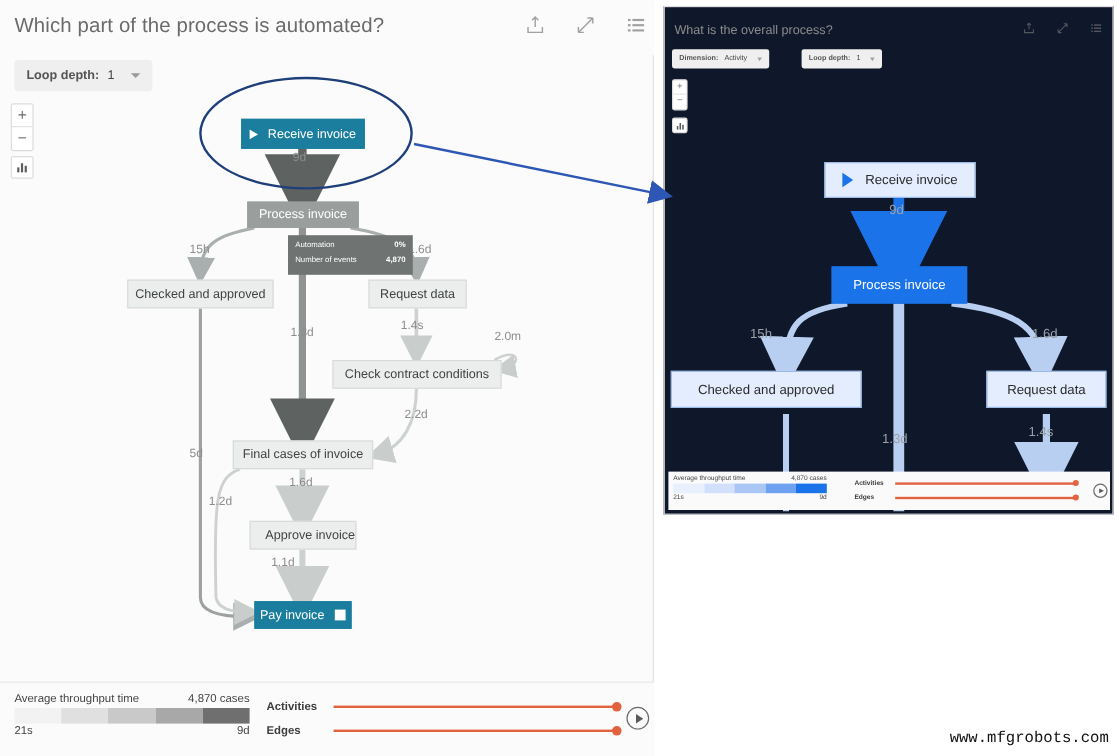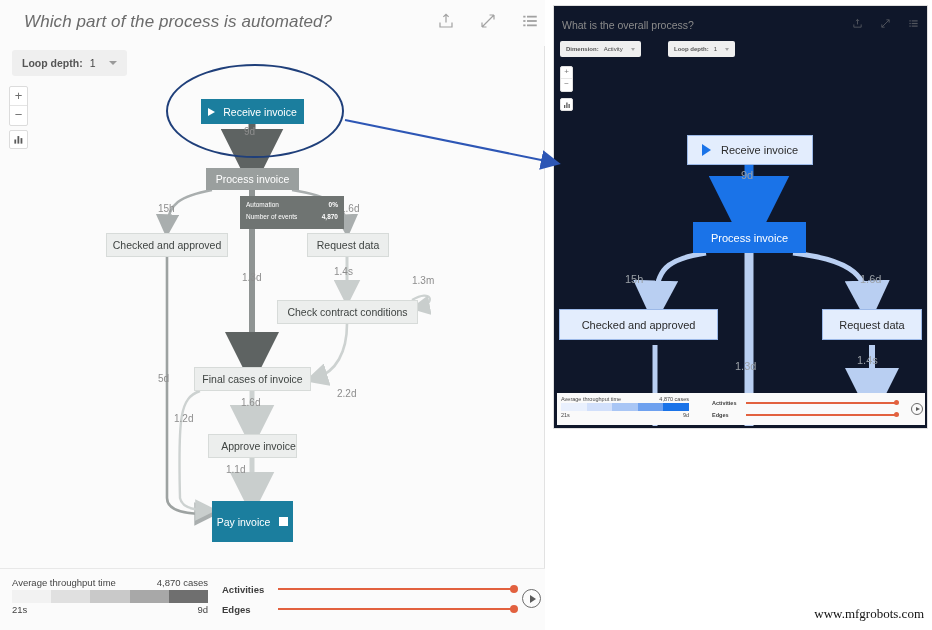--- a/index.html
+++ b/index.html
@@ -14,24 +14,23 @@
   
   .left-panel{
     position:absolute; left:0; top:0; width:545px; height:630px;
     background:#fbfbfb; border-right:1px solid #e2e2e2;
   }
   .lp-header{
     position:absolute; left:0; top:0; width:545px; height:46px;
     background:#fbfbfb;
   }
   .lp-title{
-    position:absolute; left:24px; top:12px;
+    position:absolute; left:12px; top:12px;
     font-size:17px; color:#6b6b6b; font-weight:400; letter-spacing:.1px;
     white-space:nowrap;
-    font-style:italic;
   }
   .lp-icons{ position:absolute; right:6px; top:12px; display:flex; gap:24px; align-items:center; }
   .ic{ width:18px; height:18px; display:block; opacity:.62; }
 
   .loop-pill{
     position:absolute; left:12px; top:50px;
     height:26px; background:#efefef; border-radius:3px;
     display:flex; align-items:center; gap:7px; padding:0 10px;
   }
   .loop-pill .lab{ font-size:10.5px; font-weight:bold; color:#555; }
@@ -163,21 +162,21 @@
   .rsl-knob{ position:absolute; right:-3px; top:-2px; width:5px; height:5px; border-radius:50%; background:#e2613f; }
   .rplay{
     position:absolute; right:2px; top:10px; width:12px; height:12px;
     border:1px solid #6c6c6c; border-radius:50%;
     display:flex; align-items:center; justify-content:center;
   }
   .rplay i{ width:0;height:0;border-top:2.5px solid transparent;border-bottom:2.5px solid transparent;border-left:4px solid #5a5a5a; margin-left:1.5px;}
 
   .watermark{
     position:absolute; right:8px; bottom:8px;
-    font-family:Liberation Serif, serif; font-size:13px; color:#111;
+    font-family:Liberation Mono, monospace; font-size:13px; color:#111;
   }
   svg{ display:block; }
   .connector{ position:absolute; left:0; top:0; width:932px; height:630px; pointer-events:none; }
 </style>
 </head>
 <body>
 
 <div id="root">
 
   <div class="left-panel">
@@ -284,34 +283,34 @@
       </div>
       <div class="node n-grey" style="left:277px;top:300px;width:141px;height:24px;">
         <span>Check contract conditions</span>
       </div>
       <div class="node n-grey" style="left:194px;top:367px;width:117px;height:24px;">
         <span>Final cases of invoice</span>
       </div>
       <div class="node n-grey" style="left:208px;top:434px;width:89px;height:24px;padding-left:12px;">
         <span>Approve invoice</span>
       </div>
-      <div class="node n-teal" style="left:212px;top:501px;width:81px;height:41px;">
+      <div class="node n-teal" style="left:212px;top:501px;width:81px;height:23px;">
         <span>Pay invoice</span>
         <span style="margin-left:9px;width:9px;height:9px;background:#fff;display:inline-block;"></span>
       </div>
     </div>
 
     <div>
       <div class="edgelab" style="left:244px;top:126px;">9d</div>
       <div class="edgelab" style="left:158px;top:203px;">15h</div>
       <div class="edgelab" style="left:340px;top:203px;">1.6d</div>
       <div class="edgelab" style="left:242px;top:272px;">1.3d</div>
       <div class="edgelab" style="left:334px;top:266px;">1.4s</div>
-      <div class="edgelab" style="left:412px;top:275px;">1.3m</div>
-      <div class="edgelab" style="left:337px;top:340px;margin-top:48px;">2.2d</div>
+      <div class="edgelab" style="left:412px;top:275px;">2.0m</div>
+      <div class="edgelab" style="left:337px;top:340px;">2.2d</div>
       <div class="edgelab" style="left:158px;top:373px;">5d</div>
       <div class="edgelab" style="left:241px;top:397px;">1.6d</div>
       <div class="edgelab" style="left:174px;top:413px;">1.2d</div>
       <div class="edgelab" style="left:226px;top:464px;">1.1d</div>
     </div>
 
     <div class="tooltip">
       <div class="row">
         <span class="k">Automation</span>
         <span class="v">0%</span>

